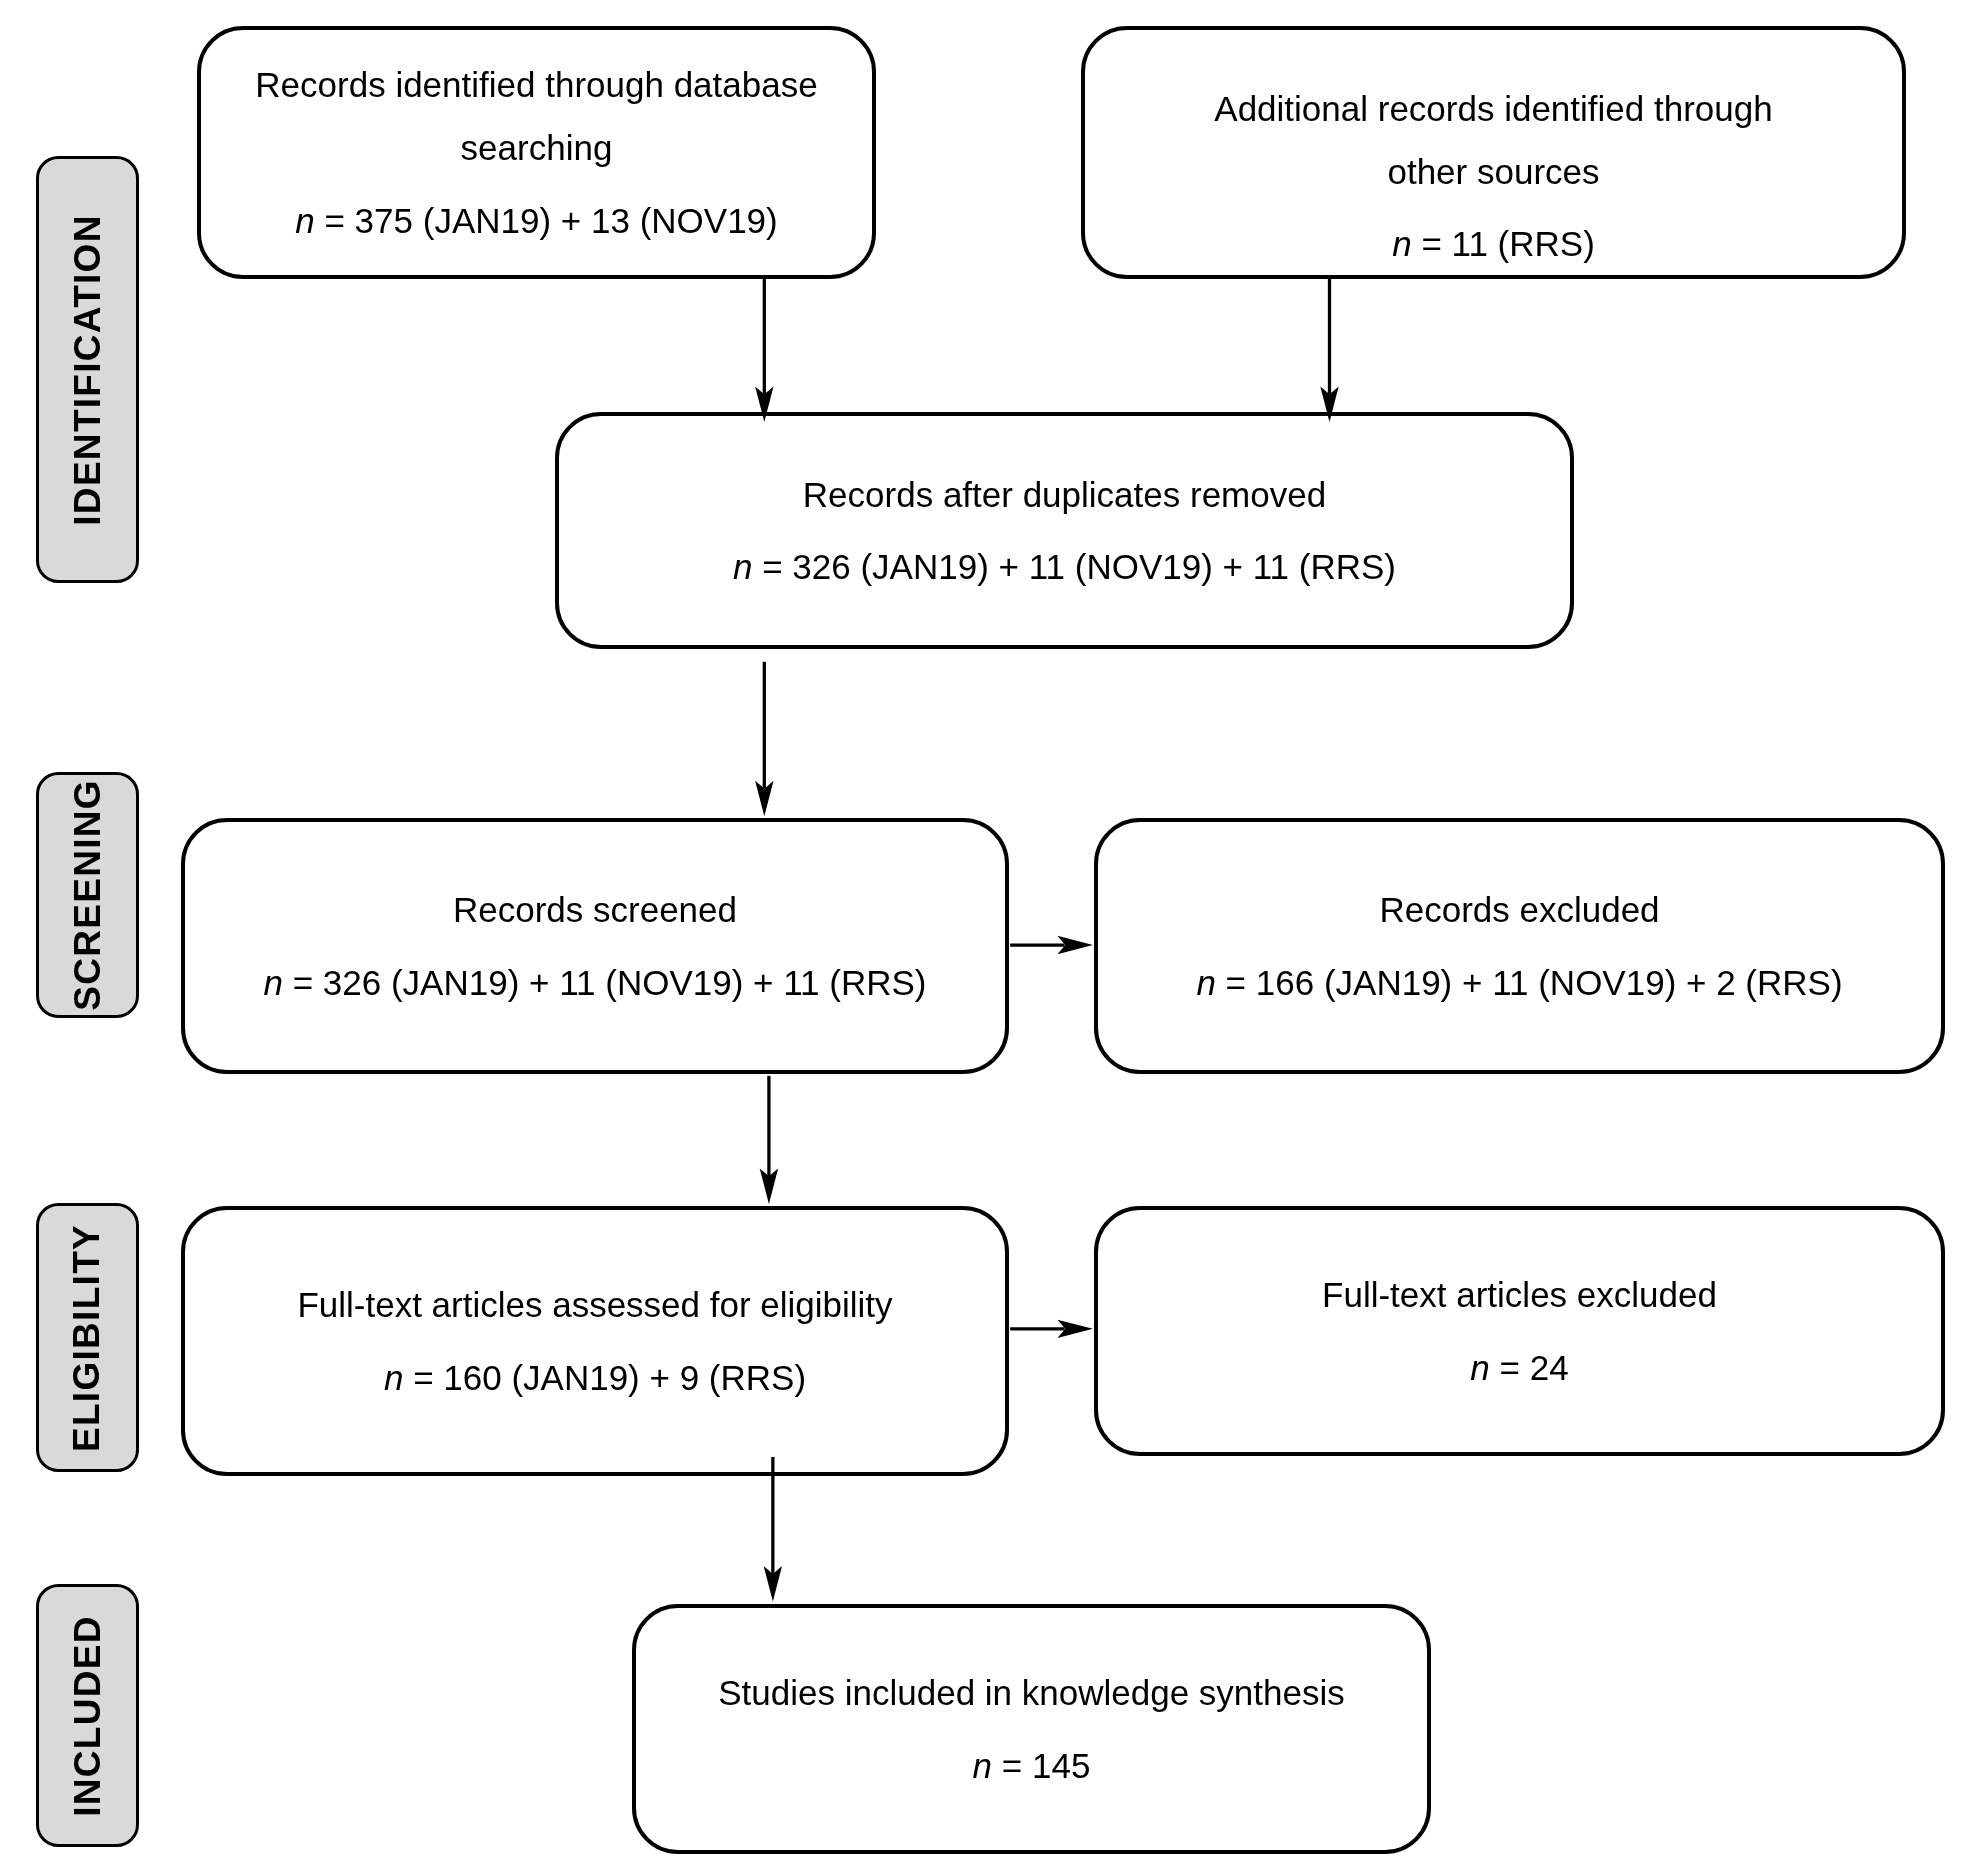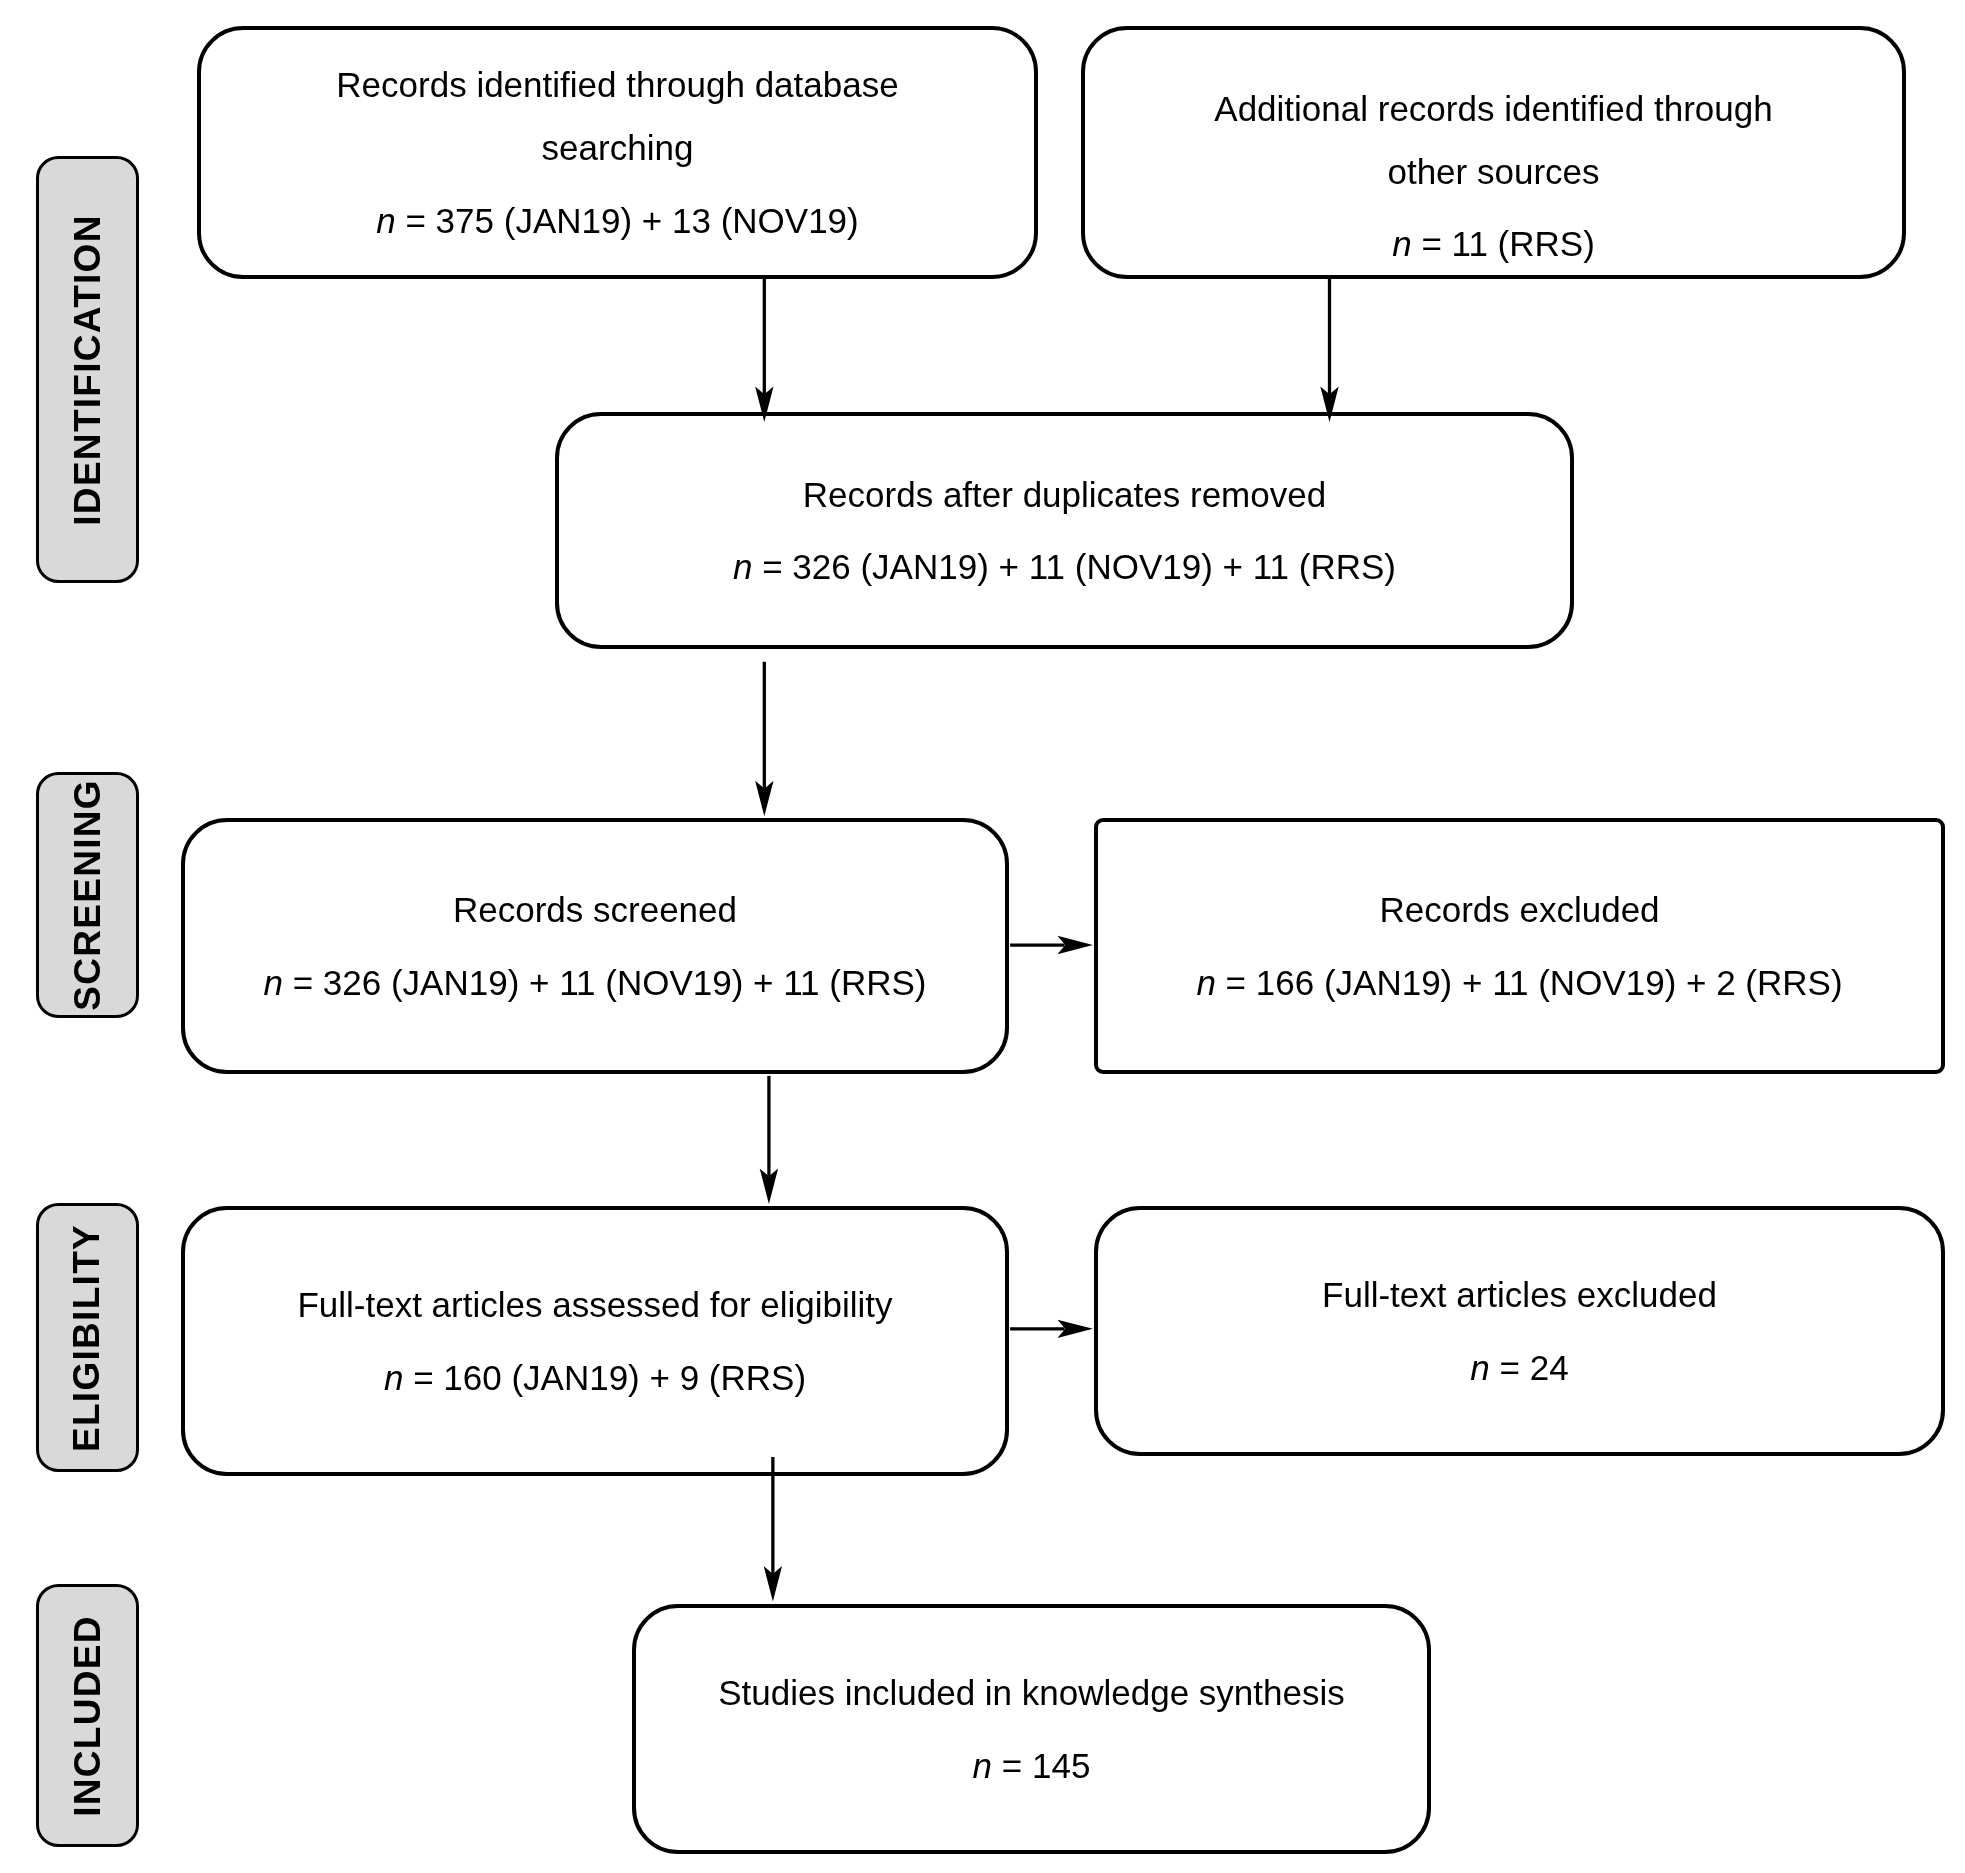--- a/index.html
+++ b/index.html
@@ -42,25 +42,25 @@
     letter-spacing: 1.3px;
   }
 
   
   #stage-identification { left: 36px;  top: 156px;  width: 103px; height: 427px; }
   #stage-screening      { left: 36px;  top: 772px; width: 103px; height: 246px; }
   #stage-eligibility    { left: 36px;  top: 1203px; width: 103px; height: 269px; }
   #stage-included       { left: 36px;  top: 1584px; width: 103px; height: 263px; }
 
   
-  #box-db-search        { left: 197px;  top: 26px;   width: 841px; height: 253px; }
+  #box-db-search        { left: 197px;  top: 26px;   width: 679px; height: 253px; }
   #box-other-sources    { left: 1081px; top: 26px;   width: 825px; height: 253px; justify-content: flex-end; }
   #box-duplicates       { left: 555px;  top: 412px;  width: 1019px; height: 237px; }
   #box-screened         { left: 181px;  top: 818px; width: 828px; height: 256px; }
-  #box-excluded         { left: 1094px; top: 818px; width: 851px; height: 256px; border-radius: 9px; }
+  #box-excluded         { left: 1094px; top: 818px; width: 851px; height: 256px; }
   #box-fulltext         { left: 181px;  top: 1206px; width: 828px; height: 270px; }
   #box-fulltext-excluded{ left: 1094px; top: 1206px; width: 851px; height: 250px; }
   #box-included         { left: 632px; top: 1604px; width: 799px; height: 250px; }
 
   #arrows { position: absolute; left: 0; top: 0; width: 1965px; height: 1873px; }
 </style>
 </head>
 <body>
 
 <div id="canvas">

